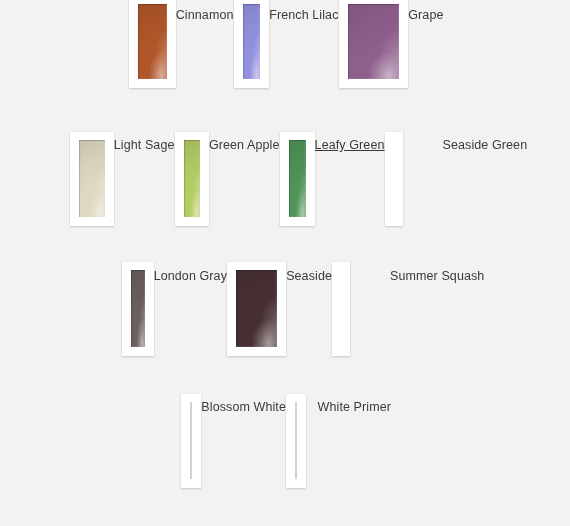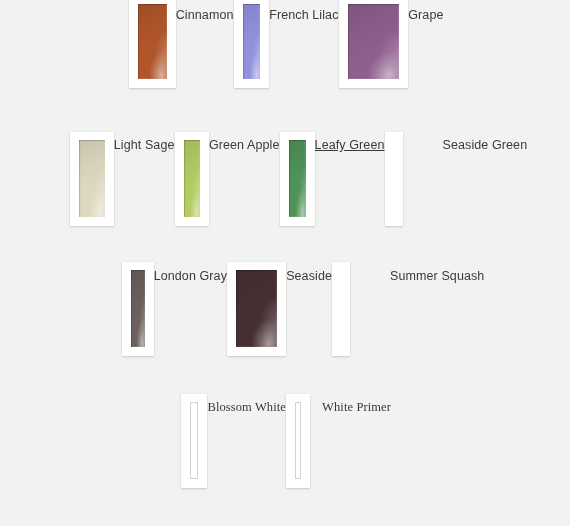--- a/index.html
+++ b/index.html
@@ -26,21 +26,21 @@
     display: flex;
     justify-content: center;
     align-items: flex-start;
     width: 570px;
     box-sizing: border-box;
   }
 
   .swatch-row.row-0 { height: 130px; padding-left: 2px; }
   .swatch-row.row-1 { height: 130px; padding-left: 2px; }
   .swatch-row.row-2 { height: 131px; padding-left: 2px; }
-  .swatch-row.row-3 { height: 132px; padding-left: 2px; font-family: Liberation Serif, serif; }
+  .swatch-row.row-3 { height: 132px; padding-left: 2px; }
 
   .swatch-cell {
     width: 105px;
     display: flex;
     flex-direction: row;
     box-sizing: border-box;
   }
 
   
   .chip-card {

